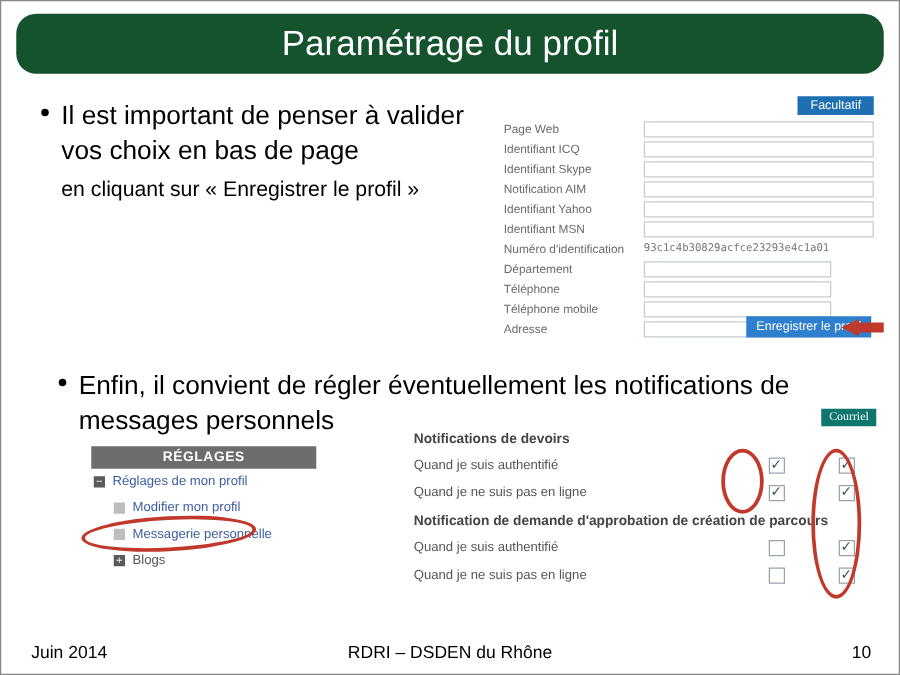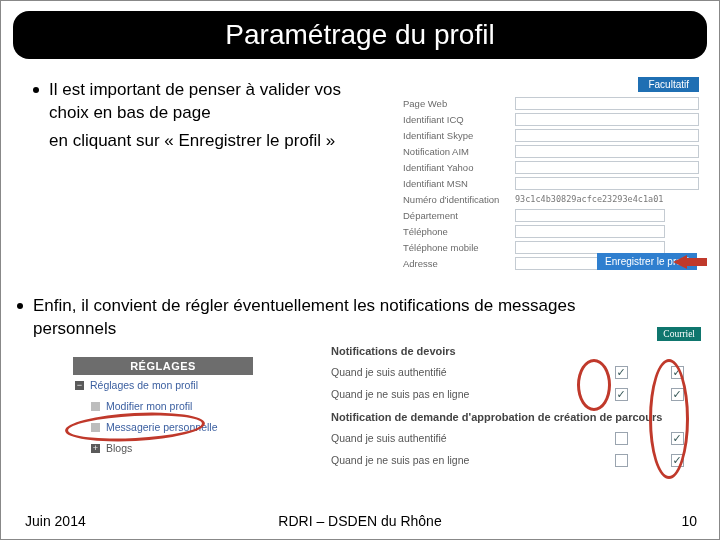--- a/index.html
+++ b/index.html
@@ -1,40 +1,40 @@
 <!DOCTYPE html>
 <html><head>
 <meta charset="utf-8">
 <style>
   * { box-sizing: border-box; margin: 0; padding: 0; }
   html, body { width: 720px; height: 540px; font-family: "Trebuchet MS", Verdana, sans-serif; background:#fff; }
   .slide { position: relative; width:720px; height:540px; border:1px solid #888; background:#fff; overflow:hidden;}
-  .title-bar { position:absolute; top:10px; left:12px; right:12px; height:48px; background:#000000; border-radius:16px; display:flex; align-items:center; justify-content:center; }
+  .title-bar { position:absolute; top:10px; left:12px; right:12px; height:48px; background:#14532d; border-radius:16px; display:flex; align-items:center; justify-content:center; }
   .title-bar span { color:#fff; font-size:28px; font-weight:400; }
   .content { position:absolute; top:78px; left:32px; right:20px; }
-  .bullet-row { display:flex; align-items:flex-start; gap:10px; font-size:17px; color:#000; }
+  .bullet-row { display:flex; align-items:flex-start; gap:10px; font-size:21px; color:#000; }
   .bullet-dot { width:6px; height:6px; background:#000; border-radius:50%; margin-top:8px; flex:0 0 auto; }
   .bullet-text { line-height:1.35; }
   .b1 { margin-bottom:6px; }
   .b1 .bullet-text { max-width:335px; }
   .b2-text { margin-left:16px; font-size:17px; margin-top:6px; }
   
   .form-panel { position:absolute; right:0; top:-2px; width:296px; font-size:9px; color:#555; font-family: Arial, sans-serif;}
   .fac-badge { position:absolute; right:0; top:0; background:#1f6fb3; color:#fff; padding:2px 10px; font-size:10px;}
   .form-row { display:flex; align-items:center; height:16px; gap:6px; }
   .form-label { width:106px; text-align:left; color:#6a6a6a; font-size:9.5px; white-space:nowrap;}
   .form-input { flex:1; height:13px; border:1px solid #c4cbd2; background:#fff;}
   .form-input.small { max-width:150px; }
   .id-value { font-size:8.5px; color:#777; font-family:monospace; }
   .btn-save { position:absolute; right:2px; top:176px; background:#2f7fcf; color:#fff; font-size:10px; padding:3px 8px; cursor:pointer;}
   .red-arrow { position:absolute; right:-8px; top:178px; }
   .arrow-rt1 { width:0;height:0;border-top:7px solid transparent;border-bottom:7px solid transparent;border-right:14px solid #c0392b; position:absolute; left:-34px; top:0;}
   .arrow-rt1-tail { position:absolute; left:-20px; top:3px; width:20px; height:8px; background:#c0392b;}
   
-  .bullet2 { position:absolute; top:294px; left:16px; right:20px; }
+  .bullet2 { position:absolute; top:294px; left:46px; right:20px; }
   
   .settings-panel { position:absolute; top:356px; left:72px; width:180px; font-family:Arial,sans-serif; font-size:10px; color:#444;}
   .settings-head { background:#6d6d6d; color:#fff; text-align:center; font-weight:bold; font-size:11px; padding:3px 0; letter-spacing:0.5px;}
   .settings-item { display:flex; align-items:center; gap:6px; padding:4px 2px; border-bottom:1px dotted transparent;}
   .sq { width:9px;height:9px; background:#5a5a5a; display:inline-flex; align-items:center; justify-content:center; color:#eee; font-size:9px; line-height:1;}
   .sq.light { background:#bdbdbd; }
   .settings-item a { color:#3b5fa0; text-decoration:none; font-size:10.5px;}
   .red-circle { position:absolute; left:-8px; top:56px; width:140px; height:28px; border:3px solid #c0392b; border-radius:50%; transform:rotate(-3deg); pointer-events:none;}
   
   .notif-panel { position:absolute; top:326px; left:330px; width:370px; font-family:Arial,sans-serif; font-size:10px; color:#555;}

